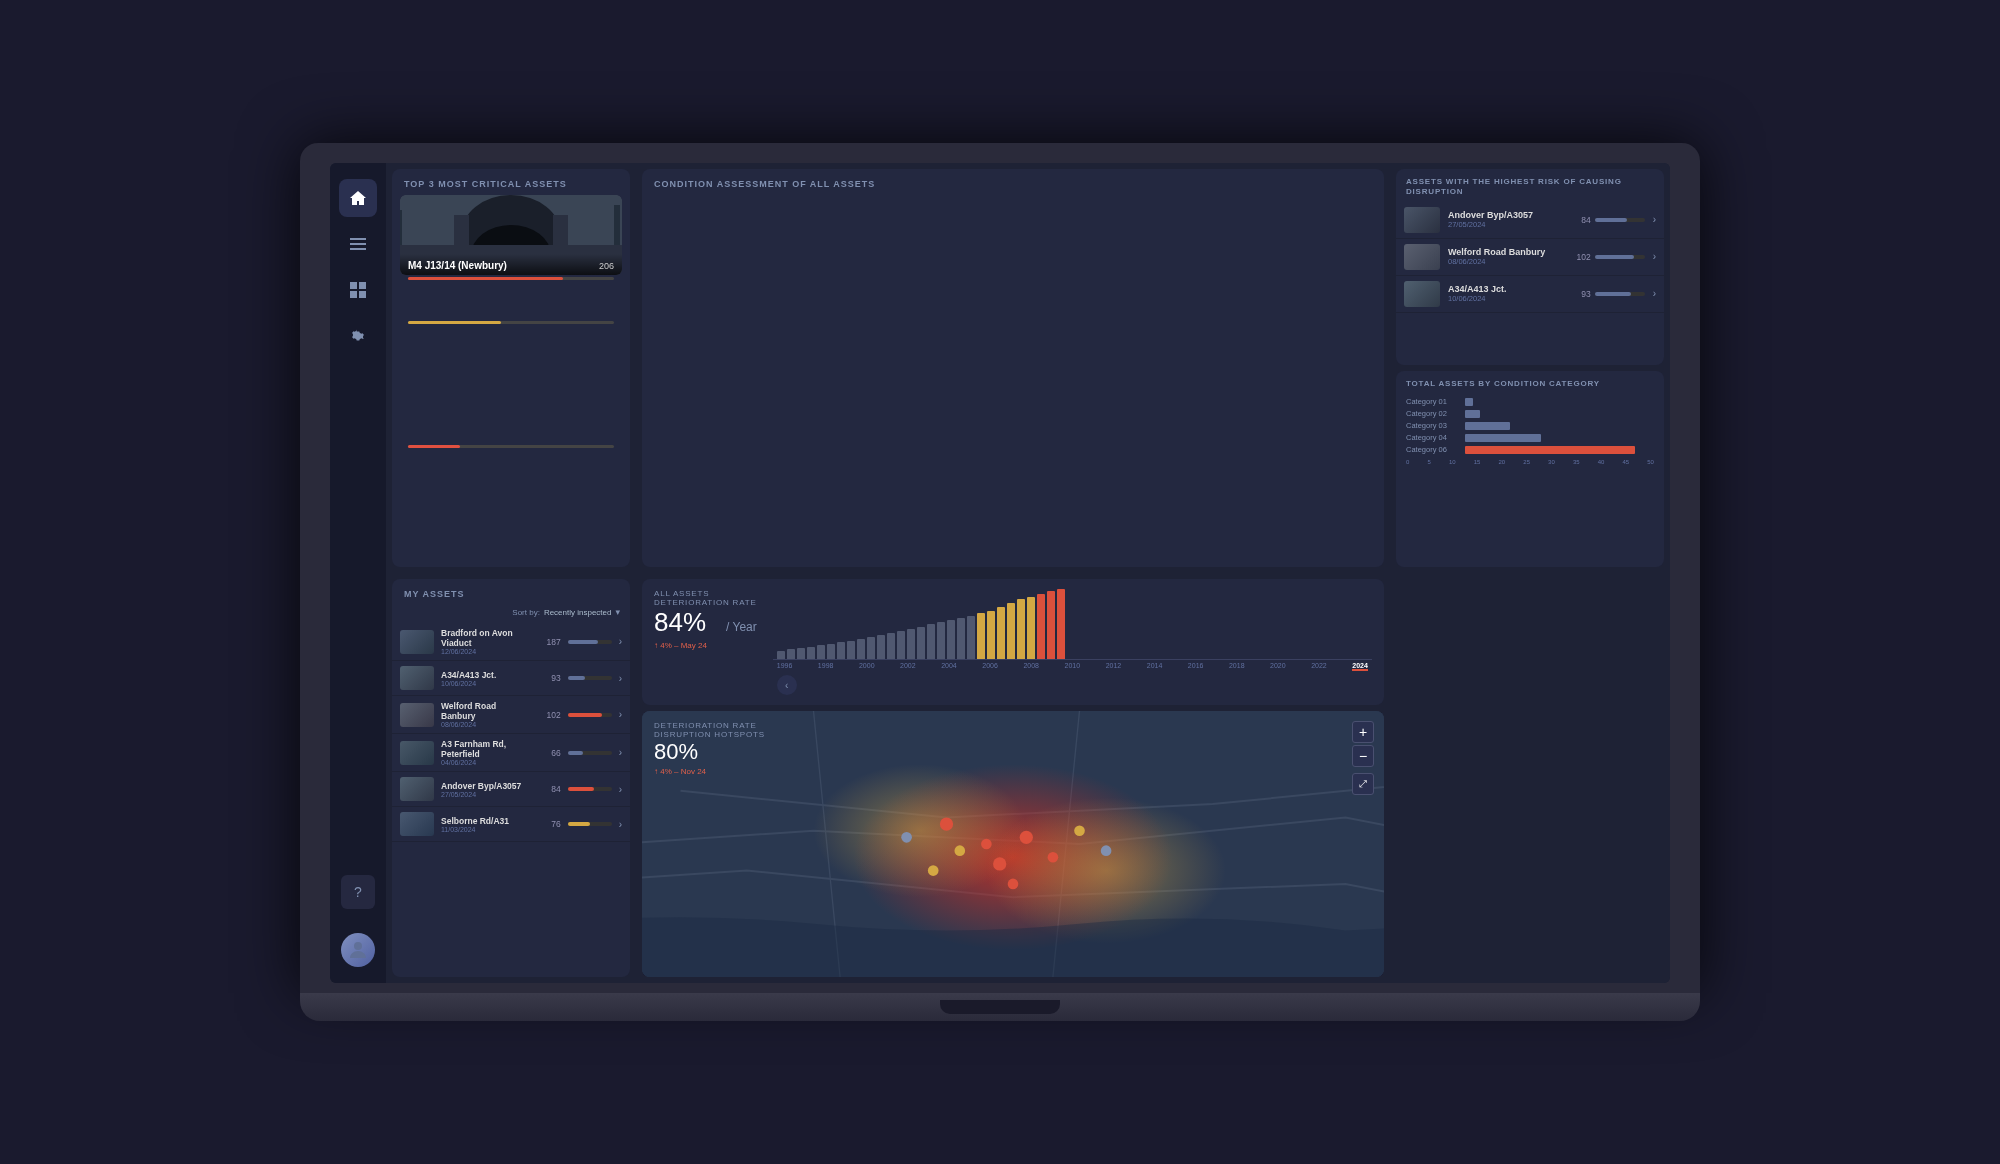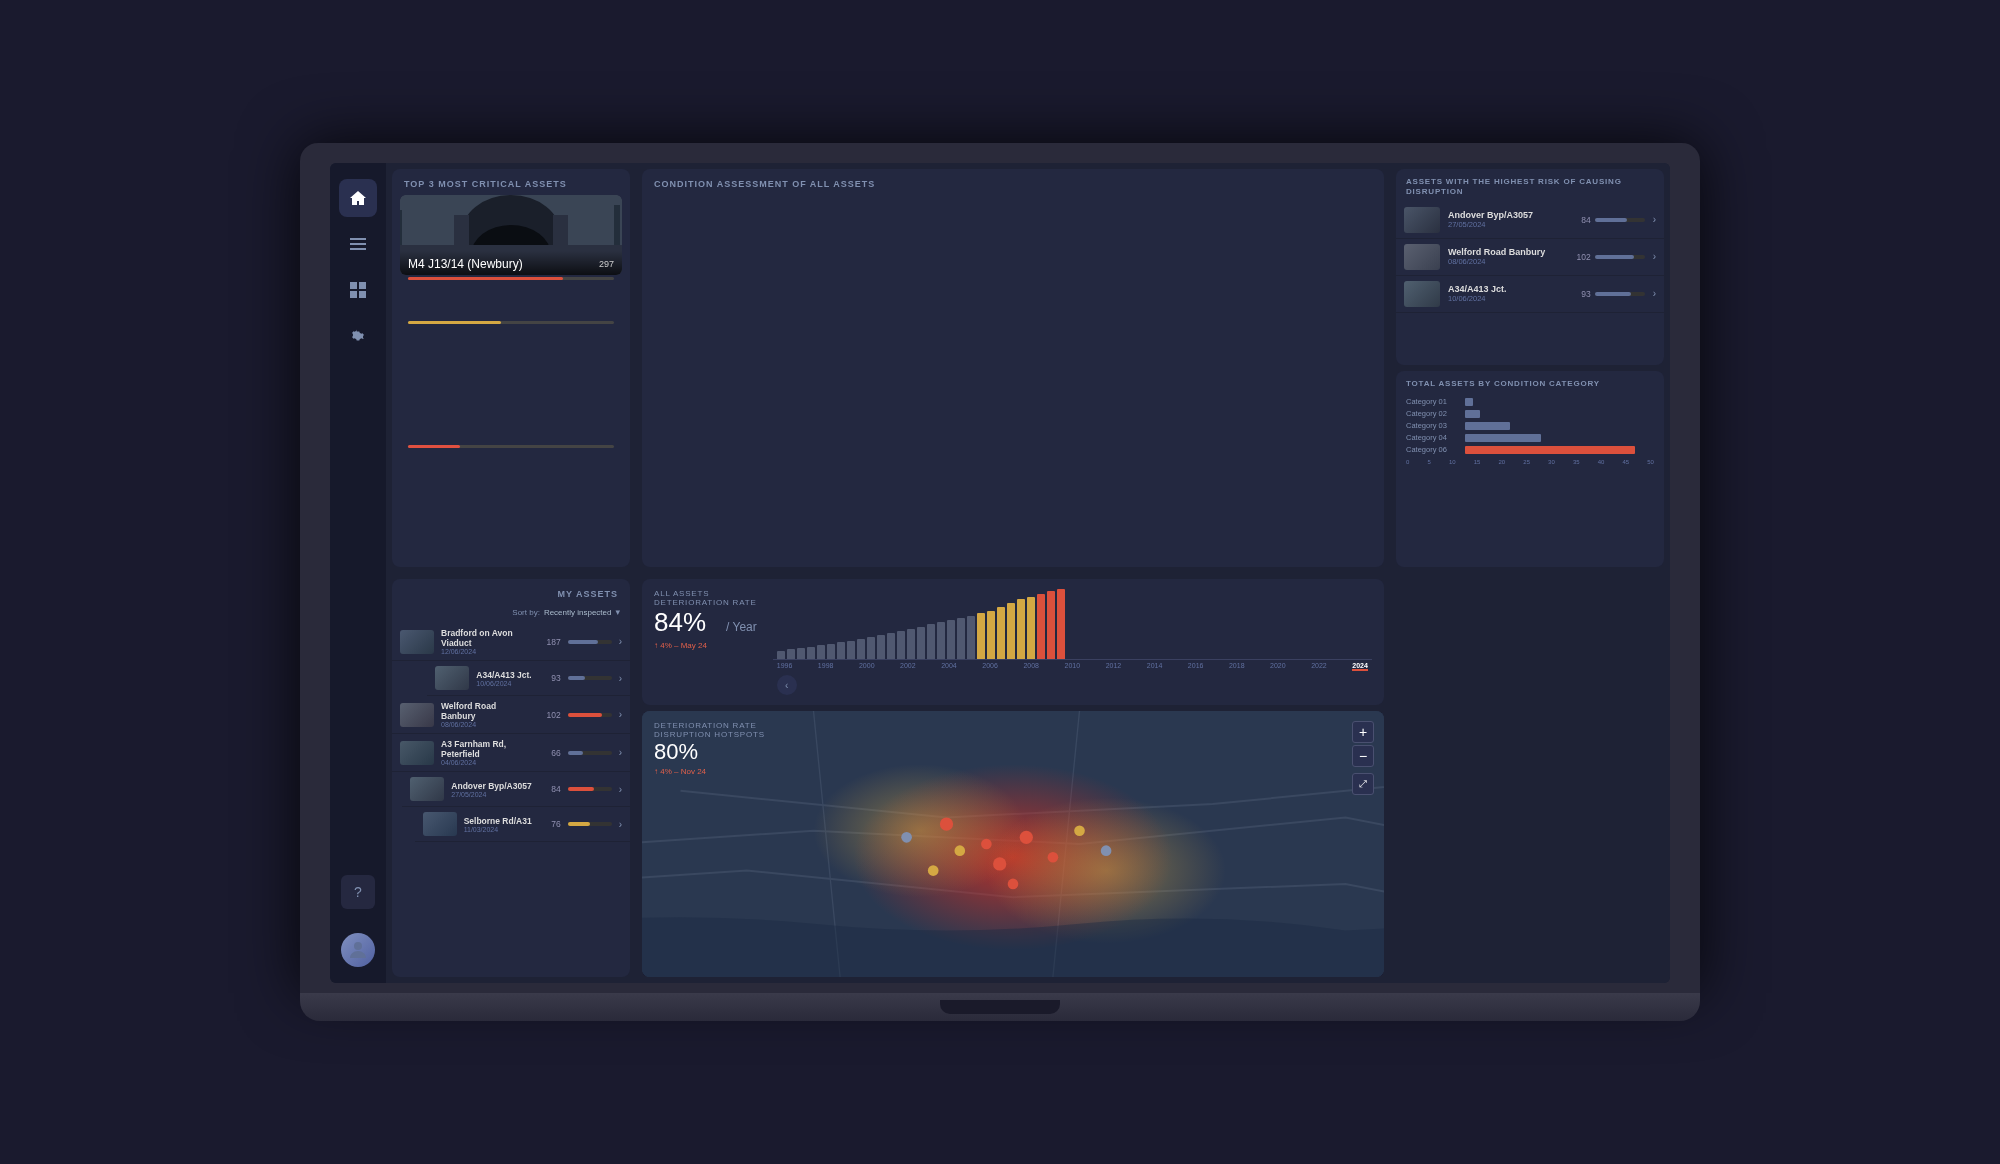--- a/index.html
+++ b/index.html
@@ -153,22 +153,22 @@
       left: 0;
       right: 0;
       background: linear-gradient(transparent, rgba(0,0,0,0.7));
       padding: 6px 8px 4px;
       display: flex;
       align-items: center;
       justify-content: space-between;
     }
     .asset-name {
       color: white;
-      font-size: 12px;
-      font-weight: 400;
+      font-size: 10px;
+      font-weight: 700;
     }
     .asset-score {
       color: #ccc;
       font-size: 9px;
     }
     .asset-bar {
       height: 3px;
       background: #444;
       border-radius: 2px;
       margin: 2px 8px 0;
@@ -305,21 +305,20 @@
       display: flex;
       justify-content: space-between;
       padding: 2px 0 0;
     }
     .cat-axis-num { font-size: 6px; color: #6070a0; }
 
     
     .my-assets {
       grid-column: 1;
       grid-row: 2;
-      align-items: flex-end;
     }
     .sort-row {
       display: flex;
       align-items: center;
       justify-content: flex-end;
       padding: 2px 10px 6px;
       gap: 4px;
     }
     .sort-label { font-size: 8px; color: #8090b0; }
     .sort-select {
@@ -535,21 +534,21 @@
                 <ellipse cx="117" cy="60" rx="40" ry="30" fill="#0a0d12"></ellipse>
                 <rect x="0" y="50" width="234" height="30" fill="#2a3040"></rect>
                 <rect x="60" y="20" width="15" height="60" fill="#2a3040"></rect>
                 <rect x="159" y="20" width="15" height="60" fill="#2a3040"></rect>
 
                 <rect x="0" y="15" width="8" height="35" fill="#1a2530" opacity="0.7"></rect>
                 <rect x="220" y="10" width="6" height="40" fill="#1a2530" opacity="0.7"></rect>
               </svg>
               <div class="asset-img-overlay">
                 <span class="asset-name">M4 J13/14 (Newbury)</span>
-                <span class="asset-score">297</span>
+                <span class="asset-score">206</span>
               </div>
             </div>
             <div class="asset-bar">
               <div class="asset-bar-fill" style="width:75%;background:#dc503c"></div>
             </div>
           </div>
 
           <div class="asset-card">
             <div class="asset-bar">
               <div class="asset-bar-fill" style="width:45%;background:#d4a843"></div>

